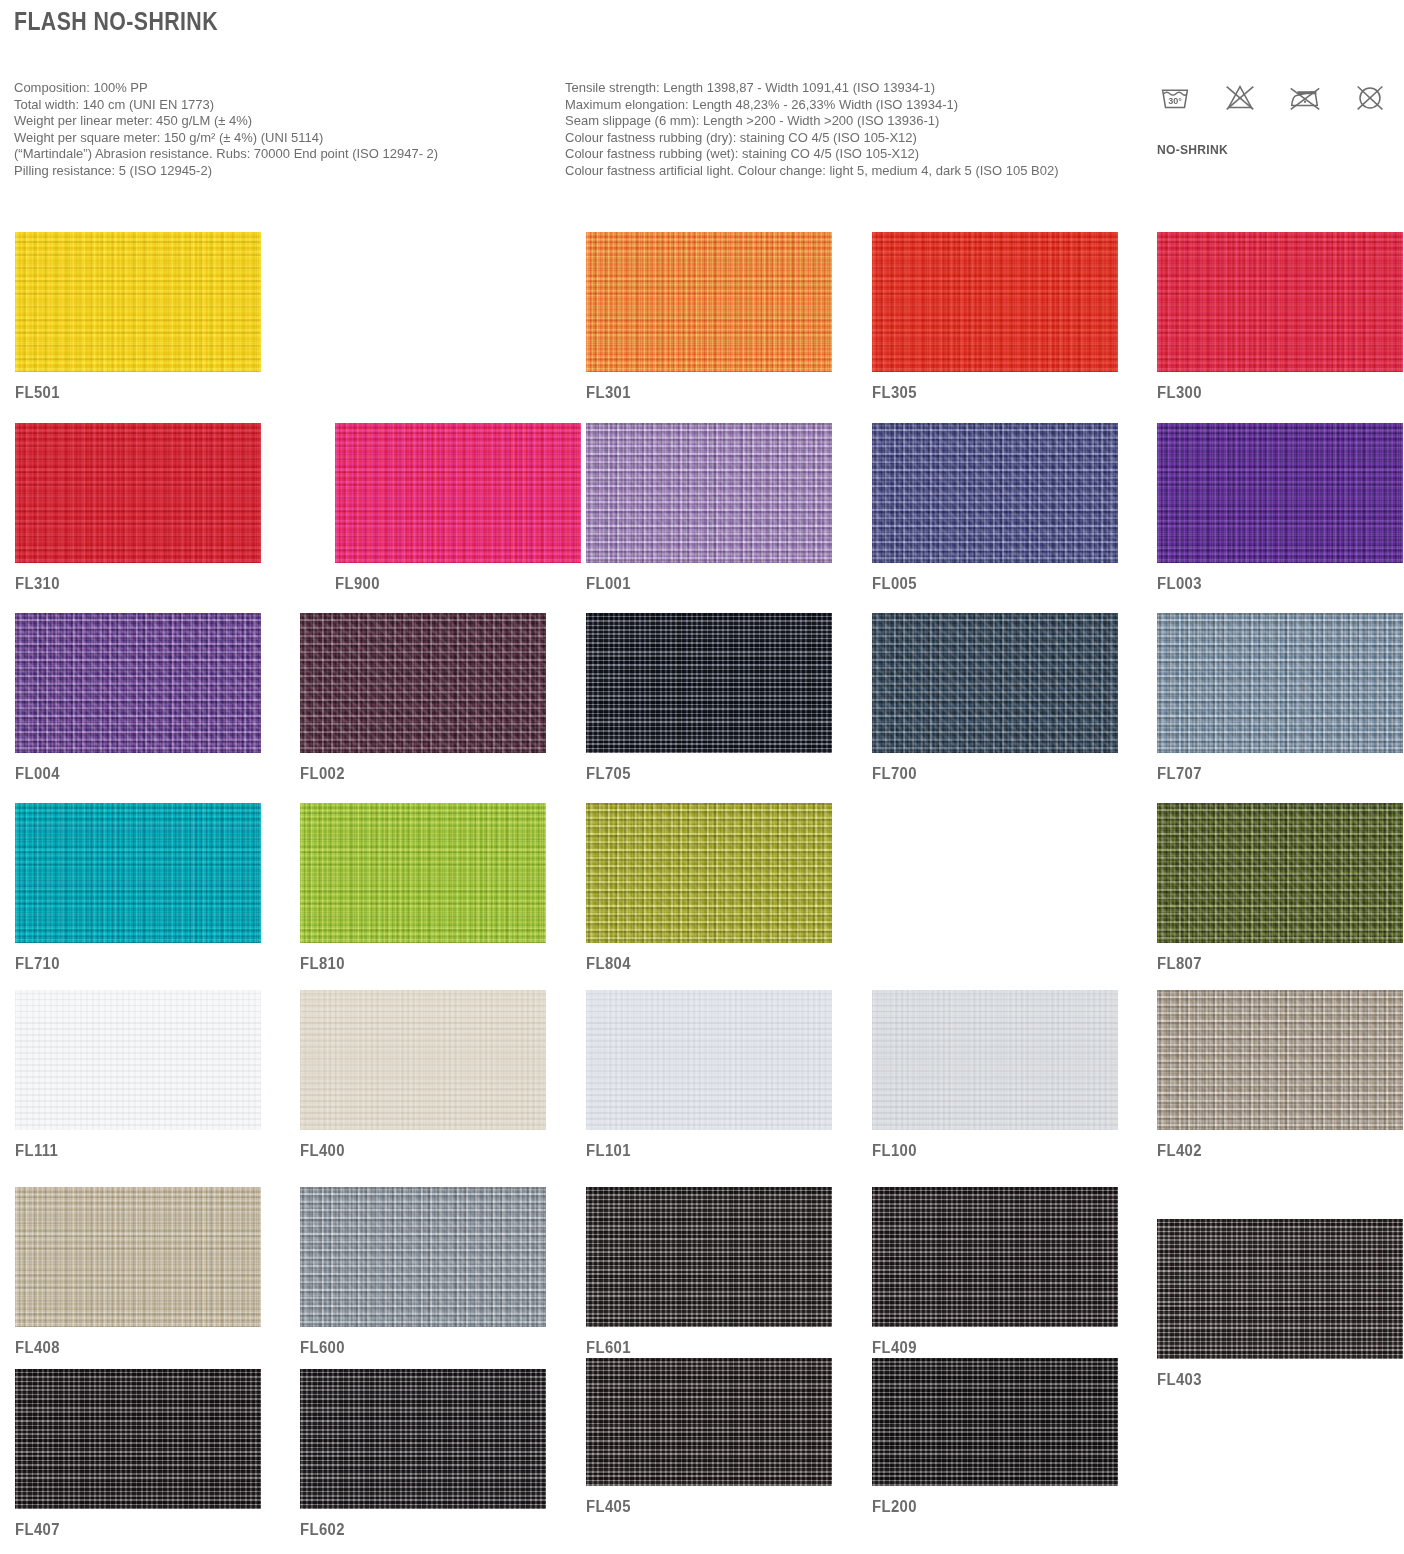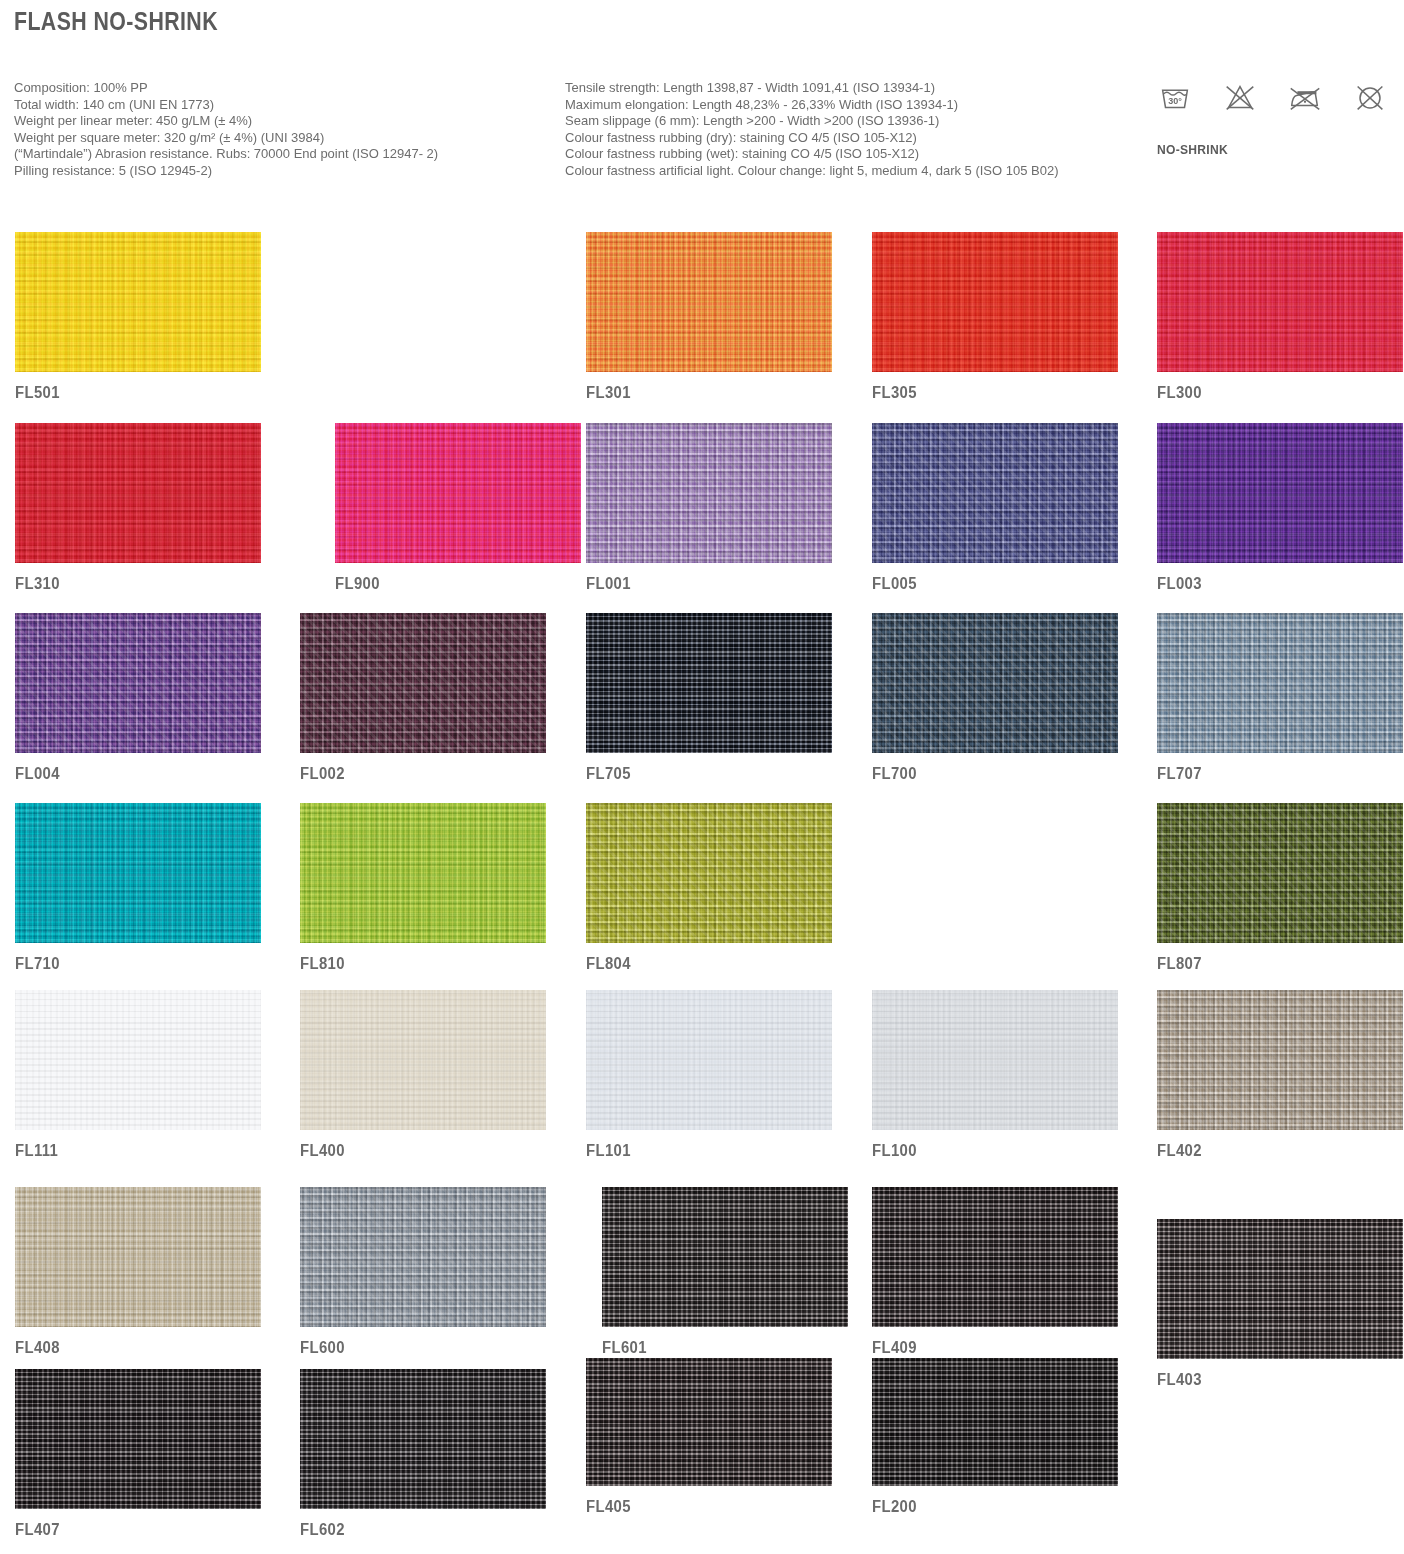--- a/index.html
+++ b/index.html
@@ -176,21 +176,21 @@
 <body>
 
 <div class="page">
 
   <h1 class="title">FLASH NO-SHRINK</h1>
 
   <div class="spec-col left">
     <p>Composition: 100% PP</p>
     <p>Total width: 140 cm (UNI EN 1773)</p>
     <p>Weight per linear meter: 450 g/LM (± 4%)</p>
-    <p>Weight per square meter: 320 g/m² (± 4%) (UNI 3984)</p>
+    <p>Weight per square meter: 150 g/m² (± 4%) (UNI 5114)</p>
     <p>(“Martindale”) Abrasion resistance. Rubs: 70000 End point (ISO 12947- 2)</p>
     <p>Pilling resistance: 5 (ISO 12945-2)</p>
   </div>
 
   <div class="spec-col right">
     <p>Tensile strength: Length 1398,87 - Width 1091,41 (ISO 13934-1)</p>
     <p>Maximum elongation: Length 48,23% - 26,33% Width (ISO 13934-1)</p>
     <p>Seam slippage (6 mm): Length &gt;200 - Width &gt;200 (ISO 13936-1)</p>
     <p>Colour fastness rubbing (dry): staining CO 4/5 (ISO 105-X12)</p>
     <p>Colour fastness rubbing (wet): staining CO 4/5 (ISO 105-X12)</p>
@@ -329,21 +329,21 @@
         <div class="swatch-label">FL402</div>
       </div>
       <div class="cell" style="left: 15px; top: 1187px;">
         <div class="swatch" style="background-color: rgb(200, 189, 166); width: 246px; height: 140px;"></div>
         <div class="swatch-label">FL408</div>
       </div>
       <div class="cell" style="left: 300px; top: 1187px;">
         <div class="swatch melange" style="background-color: rgb(169, 178, 189); width: 246px; height: 140px;"></div>
         <div class="swatch-label">FL600</div>
       </div>
-      <div class="cell" style="left: 586px; top: 1187px; margin-left: 16px;">
+      <div class="cell" style="left: 586px; top: 1187px;">
         <div class="swatch coarse" style="background-color: rgb(74, 66, 67); width: 246px; height: 140px;"></div>
         <div class="swatch-label">FL601</div>
       </div>
       <div class="cell" style="left: 872px; top: 1187px;">
         <div class="swatch coarse" style="background-color: rgb(69, 57, 60); width: 246px; height: 140px;"></div>
         <div class="swatch-label">FL409</div>
       </div>
       <div class="cell" style="left: 1157px; top: 1187px; margin-top: 32px;">
         <div class="swatch coarse" style="background-color: rgb(86, 73, 74); width: 246px; height: 140px;"></div>
         <div class="swatch-label">FL403</div>

